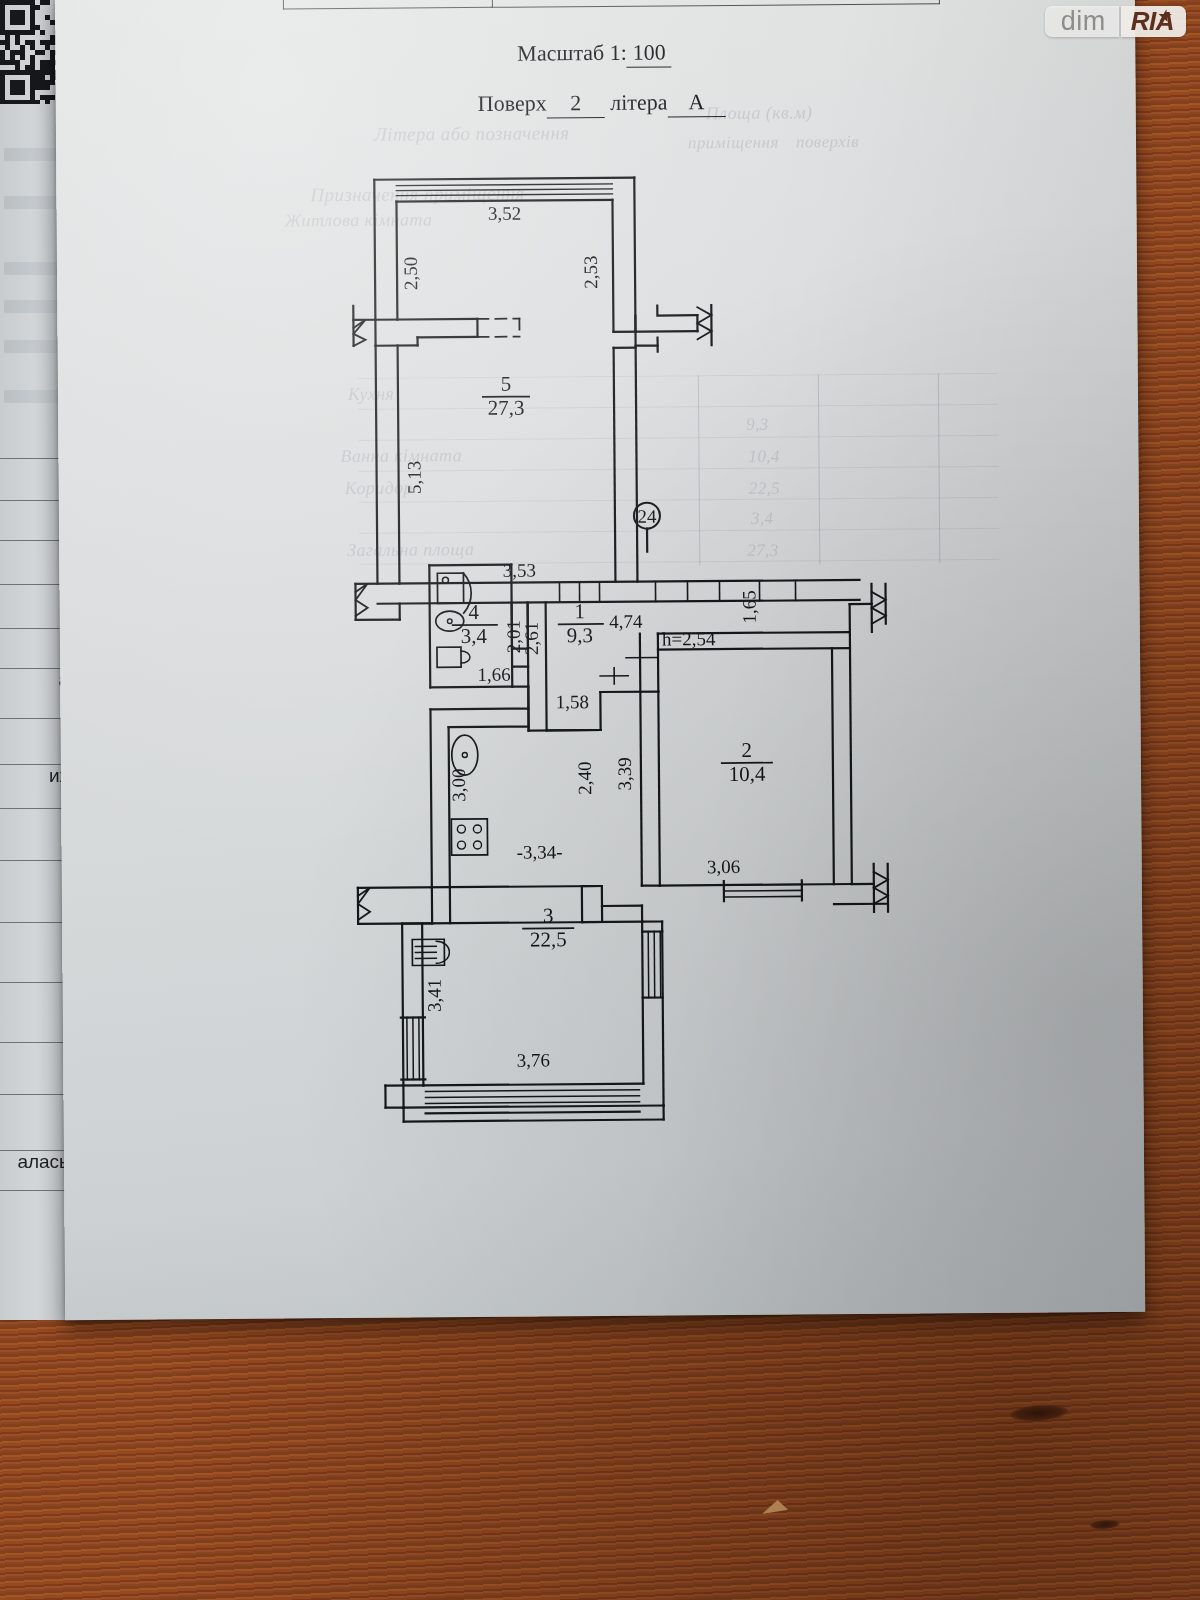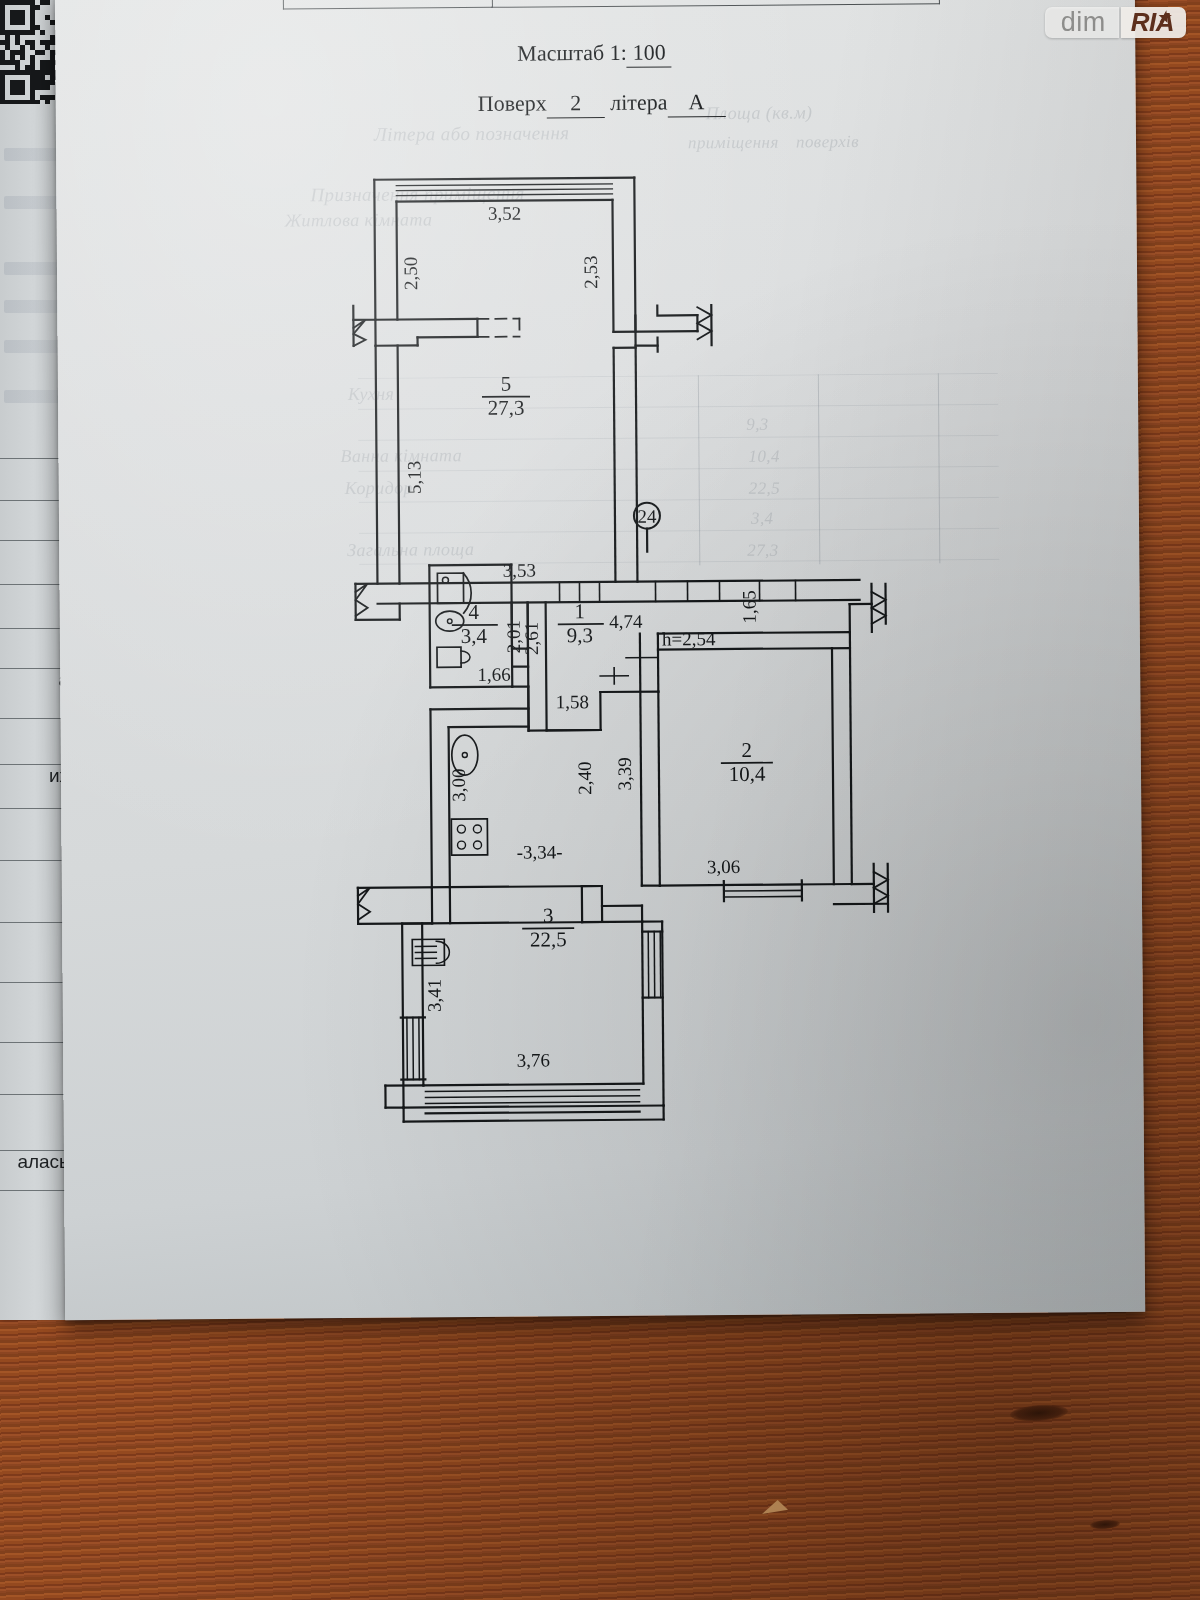--- a/index.html
+++ b/index.html
@@ -93,21 +93,21 @@
 
   
   #plan{position:absolute;left:0;top:0;width:1080px;height:1330px;}
   #plan svg{position:absolute;left:0;top:0;}
   .dim{font-family:"Liberation Serif",serif;fill:#15181a;font-size:19px;}
   .dim-v{font-family:"Liberation Serif",serif;fill:#15181a;font-size:19px;}
   .rm-num{font-family:"Liberation Serif",serif;fill:#15181a;font-size:21px;text-anchor:middle;}
   .rm-area{font-family:"Liberation Serif",serif;fill:#15181a;font-size:21px;text-anchor:middle;}
 
   
-  #wm{position:absolute;right:14px;top:6px;display:flex;align-items:center;height:32px;
+  #wm{position:absolute;right:14px;top:6px;display:flex;align-items:flex-start;height:32px;
       filter:drop-shadow(0 1px 1px rgba(0,0,0,.25));}
   #wm .l{background:rgba(243,243,241,.80);border-radius:7px 0 0 7px;
          display:flex;align-items:center;padding:0 13px 0 16px;
          font-family:"Liberation Sans",sans-serif;font-size:27px;color:#8d8d8b;letter-spacing:.5px;}
   #wm .r{background:rgba(243,240,236,.92);border-radius:0 7px 7px 0;
          display:flex;align-items:center;padding:0 12px 0 10px;position:relative;
          font-family:"Liberation Sans",sans-serif;font-weight:bold;font-style:italic;
          font-size:26px;color:#5d2f1c;letter-spacing:-.5px;}
   #wm .sep{width:2px;background:rgba(140,120,110,.45);}
   #wm .star{position:absolute;left:36px;top:1px;font-size:15px;color:#5d2f1c;}

